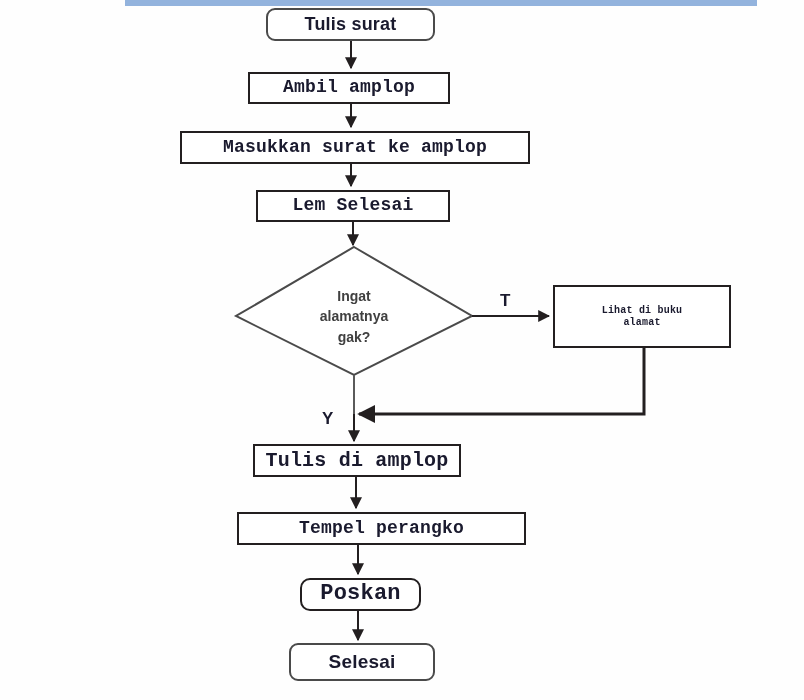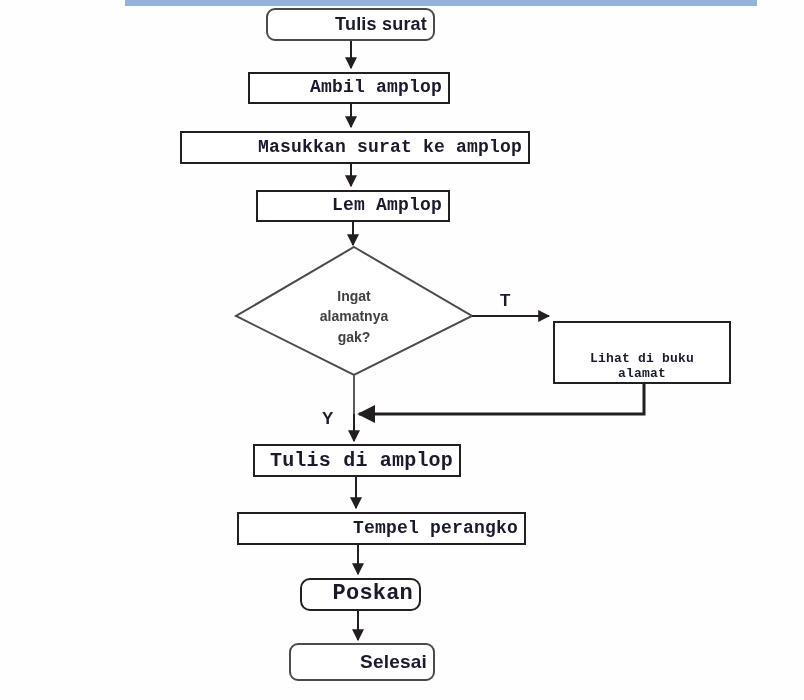--- a/index.html
+++ b/index.html
@@ -30,21 +30,21 @@
     width: 804px;
     height: 700px;
   }
   .node {
     position: absolute;
     box-sizing: border-box;
     background: #ffffff;
     border: 2px solid #231f20;
     display: flex;
     align-items: center;
-    justify-content: flex-end;
+    justify-content: center;
     text-align: center;
     color: #1a1a2e;
     font-weight: bold;
     letter-spacing: 0.2px;
     line-height: 1.2;
   }
   .node.terminator {
     border-radius: 9px;
     border-color: #4a4a4a;
   }
@@ -116,30 +116,30 @@
 
   <div class="node process" style="left:248px; top:72px; width:202px; height:32px; font-size:18px;">
     <span class="node-label">Ambil amplop</span>
   </div>
 
   <div class="node process" style="left:180px; top:131px; width:350px; height:33px; font-size:18px;">
     <span class="node-label">Masukkan surat ke amplop</span>
   </div>
 
   <div class="node process" style="left:256px; top:190px; width:194px; height:32px; font-size:18px;">
-    <span class="node-label">Lem Amplop</span>
+    <span class="node-label">Lem Selesai</span>
   </div>
 
   <div class="diamond-text" style="left:274px; top:286px;">
     <div>Ingat</div>
     <div>alamatnya</div>
     <div>gak?</div>
   </div>
 
-  <div class="node process" style="left:553px; top:285px; width:178px; height:63px; font-size:13px; flex-direction:column;margin-top:36px;">
+  <div class="node process" style="left:553px; top:285px; width:178px; height:63px; font-size:10px; flex-direction:column;">
     <div>Lihat di buku</div>
     <div>alamat</div>
   </div>
 
   <div class="node process" style="left:253px; top:444px; width:208px; height:33px; font-size:20px;">
     <span class="node-label">Tulis di amplop</span>
   </div>
 
   <div class="node process" style="left:237px; top:512px; width:289px; height:33px; font-size:18px;">
     <span class="node-label">Tempel perangko</span>

